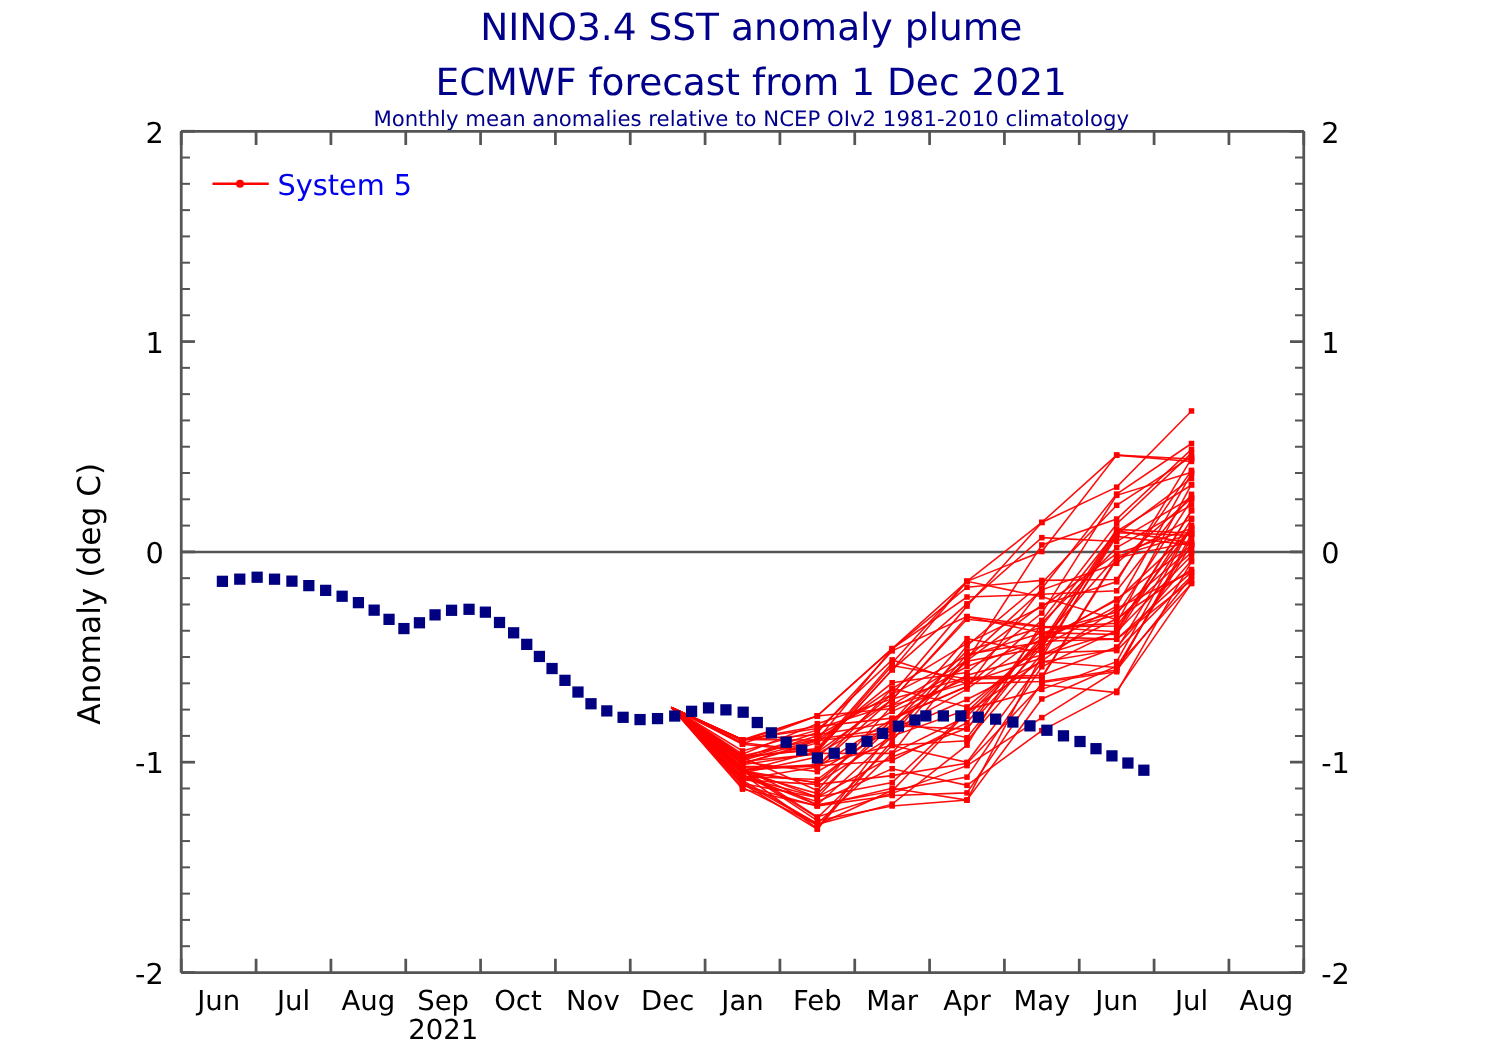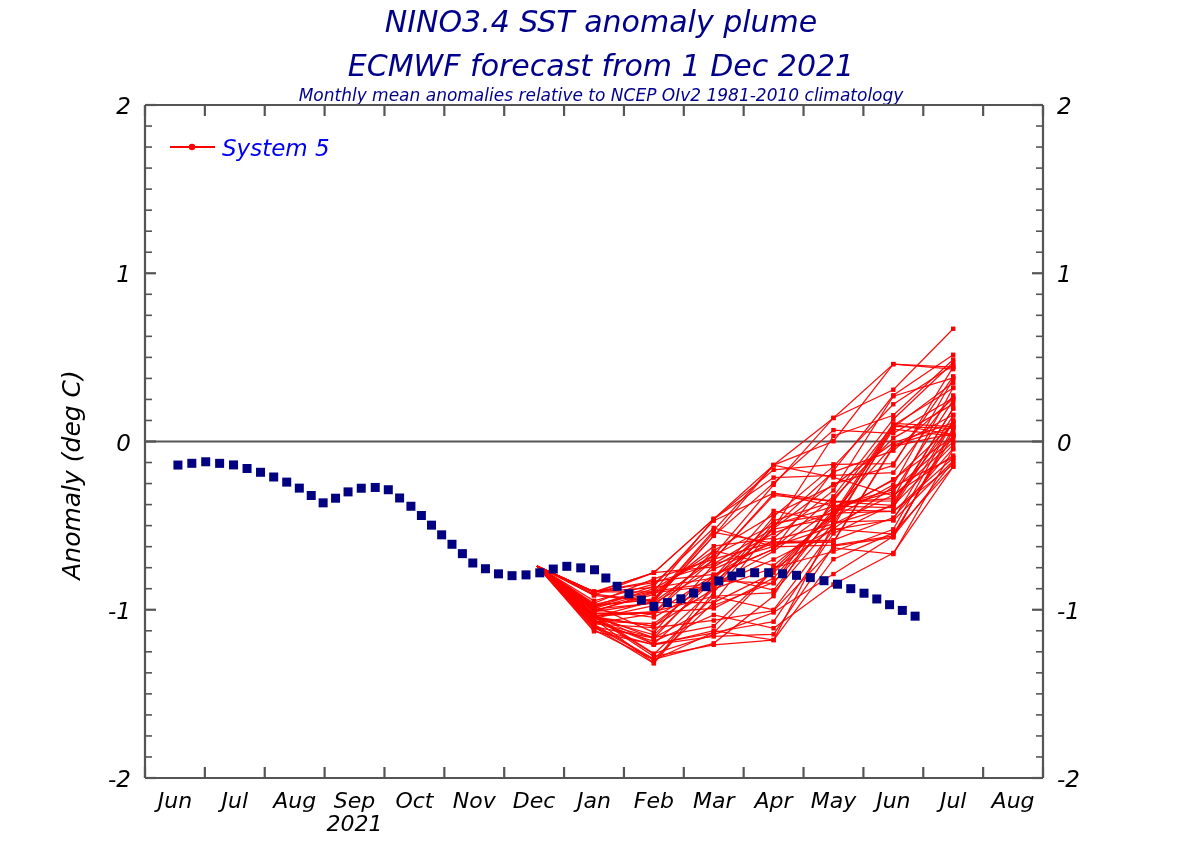--- a/index.html
+++ b/index.html
@@ -3,21 +3,21 @@
 <meta charset="utf-8">
 <style>
   html,body{margin:0;padding:0;}
   body{
     width:1202px;height:843px;
     background:#ffffff;
     font-family:"DejaVu Sans", sans-serif;
     overflow:hidden;
     position:relative;
   }
-  #chart-root{position:absolute;left:0;top:0;width:1202px;height:843px;font-style:italic;}
+  #chart-root{position:absolute;left:0;top:0;width:1202px;height:843px;}
   svg{display:block;}
   .title-main{
     font-family:"DejaVu Sans", sans-serif;
     font-size:30px;
     fill:#00008B;
   }
   .title-sub{
     font-family:"DejaVu Sans", sans-serif;
     font-size:17px;
     fill:#00008B;

